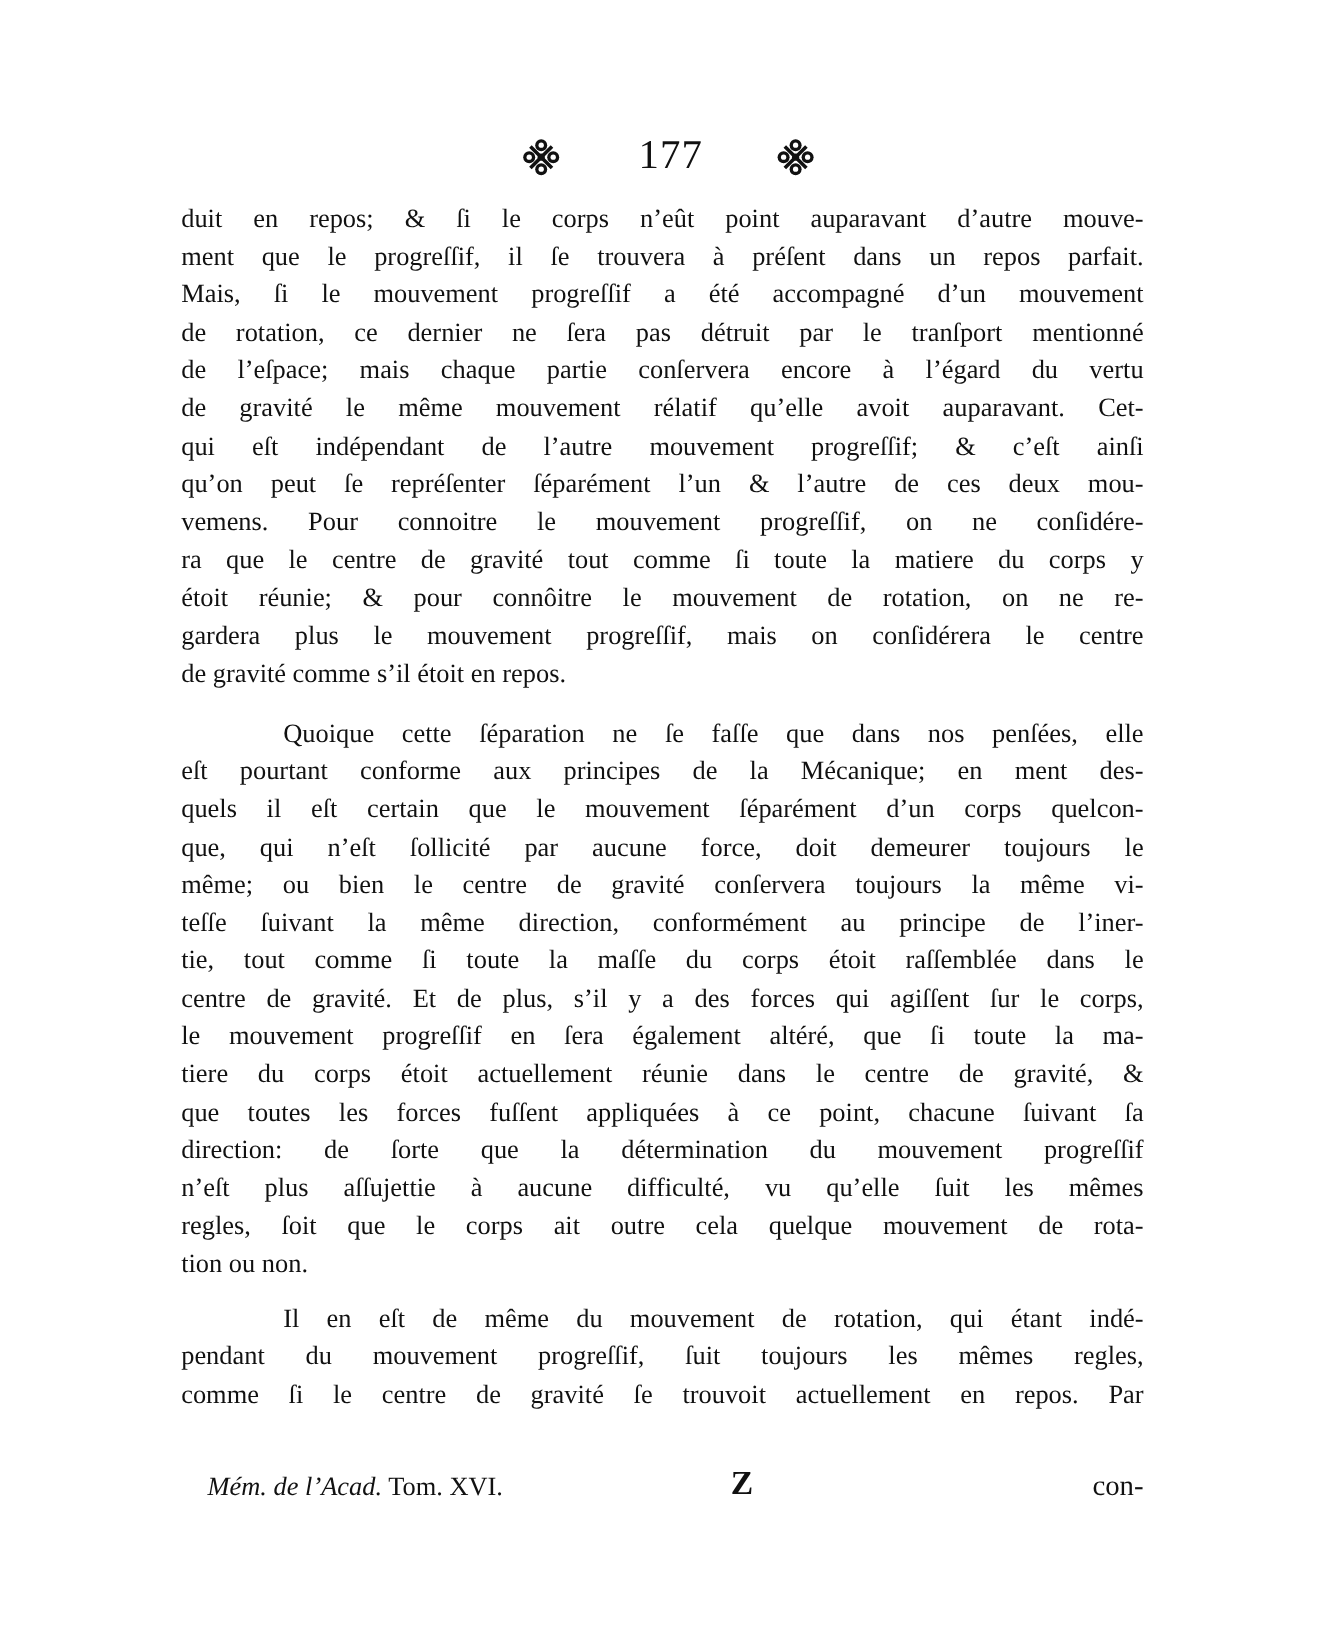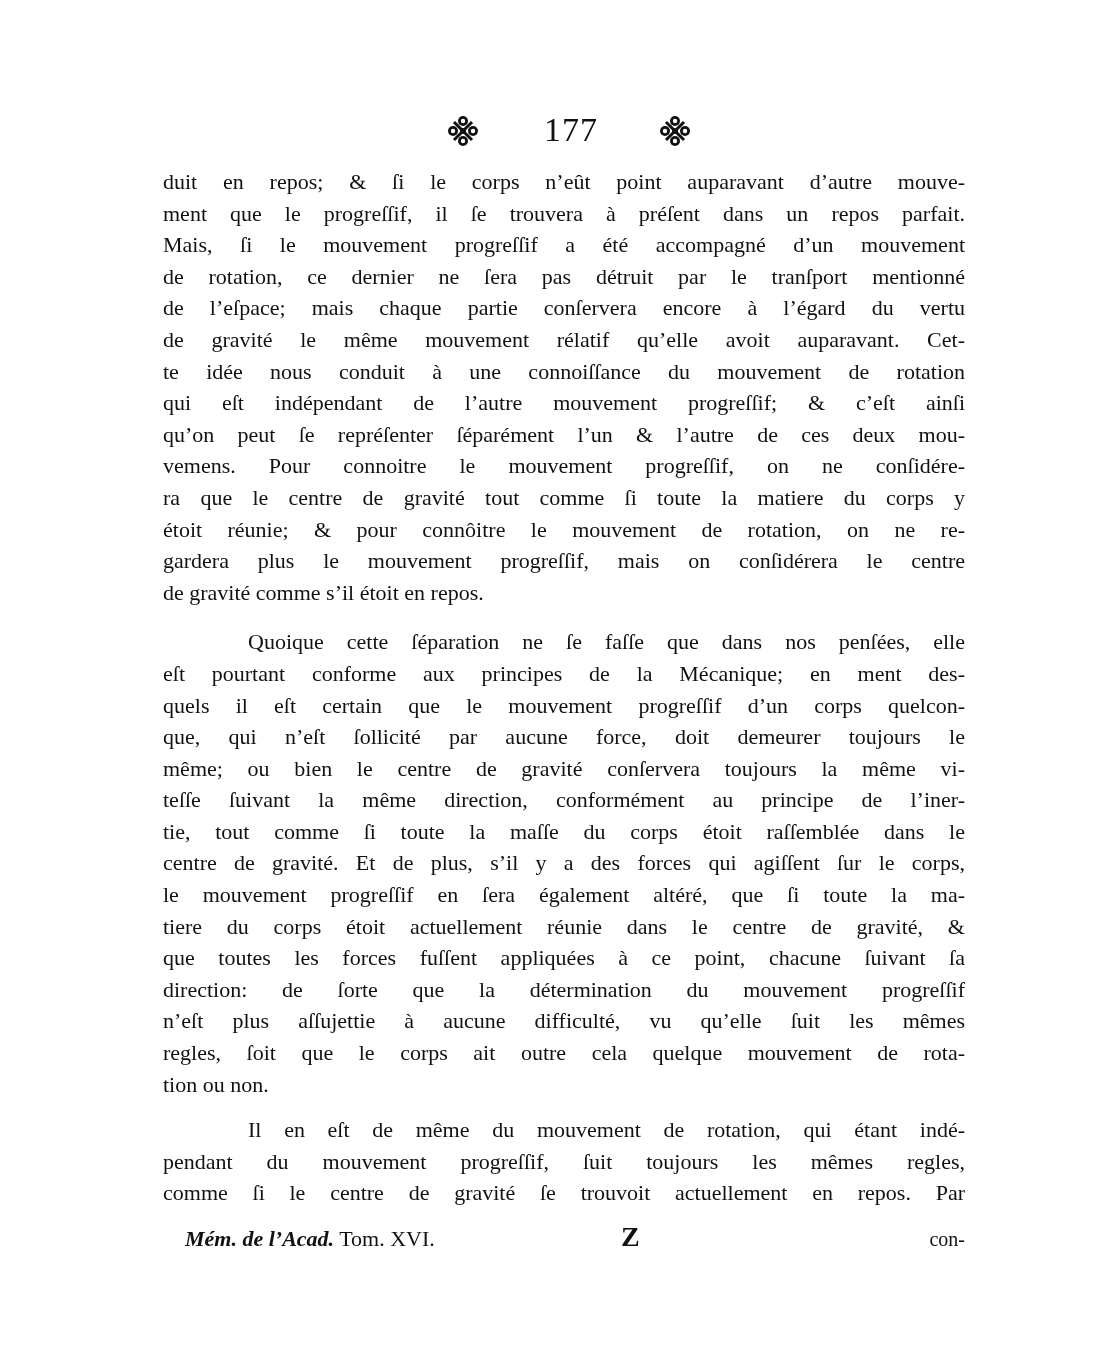--- a/index.html
+++ b/index.html
@@ -10,21 +10,21 @@
   body {
     width: 1100px;
     height: 1363px;
     position: relative;
     overflow: hidden;
     font-family: "Liberation Serif", "DejaVu Serif", serif;
     color: #111111;
   }
   .page {
     position: absolute;
-    left: 16px; top: 0;
+    left: 4px; top: 0;
     width: 1081px; height: 1363px;
   }
   .header {
     position: absolute;
     top: 108px;
     left: 0;
     width: 1100px;
     height: 44px;
   }
   .ornament {
@@ -75,34 +75,34 @@
     font-size: 22px;
     line-height: 34px;
   }
   .footer .journal {
     position: absolute;
     left: 22px;
     top: 0;
   }
   .footer .journal .it {
     font-style: italic;
-    font-weight: bold;
+    font-weight: normal;
   }
   .footer .signature {
     position: absolute;
     left: 458px;
     top: -2px;
     font-size: 28px;
     font-weight: bold;
   }
   .footer .catchword {
     position: absolute;
     right: 0;
     top: 0;
-    font-size: 20px;
+    font-size: 24px;
   }
 </style>
 </head>
 <body>
 
 <div class="page">
 
   <div class="header">
     <span class="ornament left">
       <svg viewBox="0 0 34 34" width="34" height="34">
@@ -145,36 +145,35 @@
 
   <div class="body-text">
 
     <div class="paragraph">
       <span class="line">duit en repos;  &amp; ſi le corps n’eût point auparavant d’autre mouve-</span>
       <span class="line">ment que le progreſſif,  il ſe trouvera à préſent dans un repos parfait.</span>
       <span class="line">Mais, ſi le mouvement progreſſif a été accompagné d’un mouvement</span>
       <span class="line">de rotation,  ce dernier ne ſera pas détruit par le tranſport mentionné</span>
       <span class="line">de l’eſpace;  mais chaque partie conſervera encore à l’égard du vertu</span>
       <span class="line">de gravité le même mouvement rélatif qu’elle avoit auparavant.   Cet-</span>
-      <span class="line">te idée nous conduit à une connoiſſance du mouvement de rotation</span>
       <span class="line">qui eſt indépendant de l’autre mouvement progreſſif;  &amp; c’eſt ainſi</span>
       <span class="line">qu’on peut ſe repréſenter ſéparément l’un &amp; l’autre de ces deux mou-</span>
       <span class="line">vemens.  Pour connoitre le mouvement progreſſif,  on ne conſidére-</span>
       <span class="line">ra que le centre de gravité tout comme ſi toute la matiere du corps y</span>
       <span class="line">étoit réunie;  &amp; pour connôitre le mouvement de rotation,  on ne re-</span>
       <span class="line">gardera plus le mouvement progreſſif,  mais on conſidérera le centre</span>
       <span class="line last">de gravité comme s’il étoit en repos.</span>
     </div>
 
     <div class="para-gap"></div>
 
     <div class="paragraph">
       <span class="line indent">Quoique cette ſéparation ne ſe faſſe que dans nos penſées,  elle</span>
       <span class="line">eſt pourtant conforme aux principes de la Mécanique;  en ment des-</span>
-      <span class="line">quels il eſt certain  que le mouvement progreſſif d’un corps quelcon-</span>
+      <span class="line">quels il eſt certain  que le mouvement ſéparément d’un corps quelcon-</span>
       <span class="line">que,  qui n’eſt ſollicité par aucune force,  doit demeurer toujours le</span>
       <span class="line">même;  ou bien le centre de gravité conſervera toujours la même vi-</span>
       <span class="line">teſſe ſuivant la même direction,  conformément au principe de l’iner-</span>
       <span class="line">tie,  tout comme ſi toute la maſſe du corps étoit raſſemblée dans le</span>
       <span class="line">centre de gravité.  Et de plus, s’il y a des forces qui agiſſent ſur le corps,</span>
       <span class="line">le mouvement progreſſif en ſera également altéré,  que ſi toute la ma-</span>
       <span class="line">tiere du corps étoit actuellement réunie dans le centre de gravité,  &amp;</span>
       <span class="line">que toutes les forces fuſſent appliquées à ce point,  chacune ſuivant ſa</span>
       <span class="line">direction:  de ſorte que la détermination du mouvement progreſſif</span>
       <span class="line">n’eſt plus aſſujettie à aucune difficulté,  vu qu’elle ſuit les mêmes</span>

